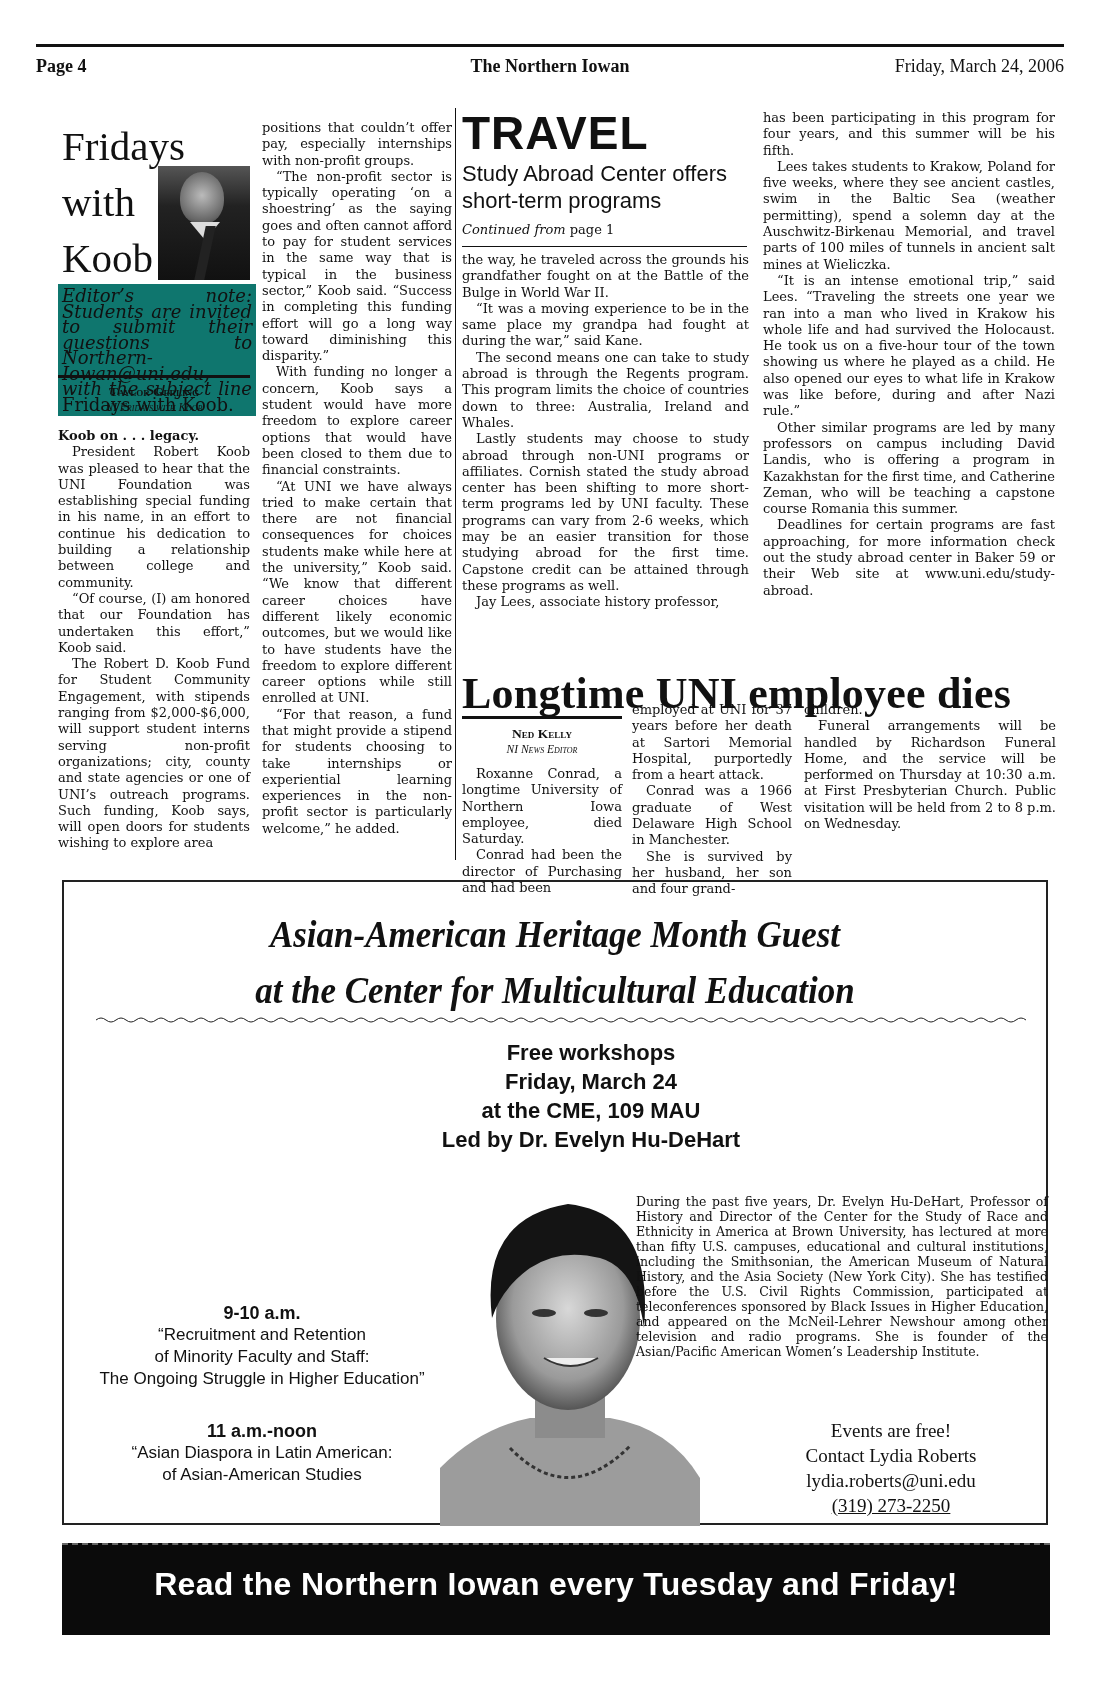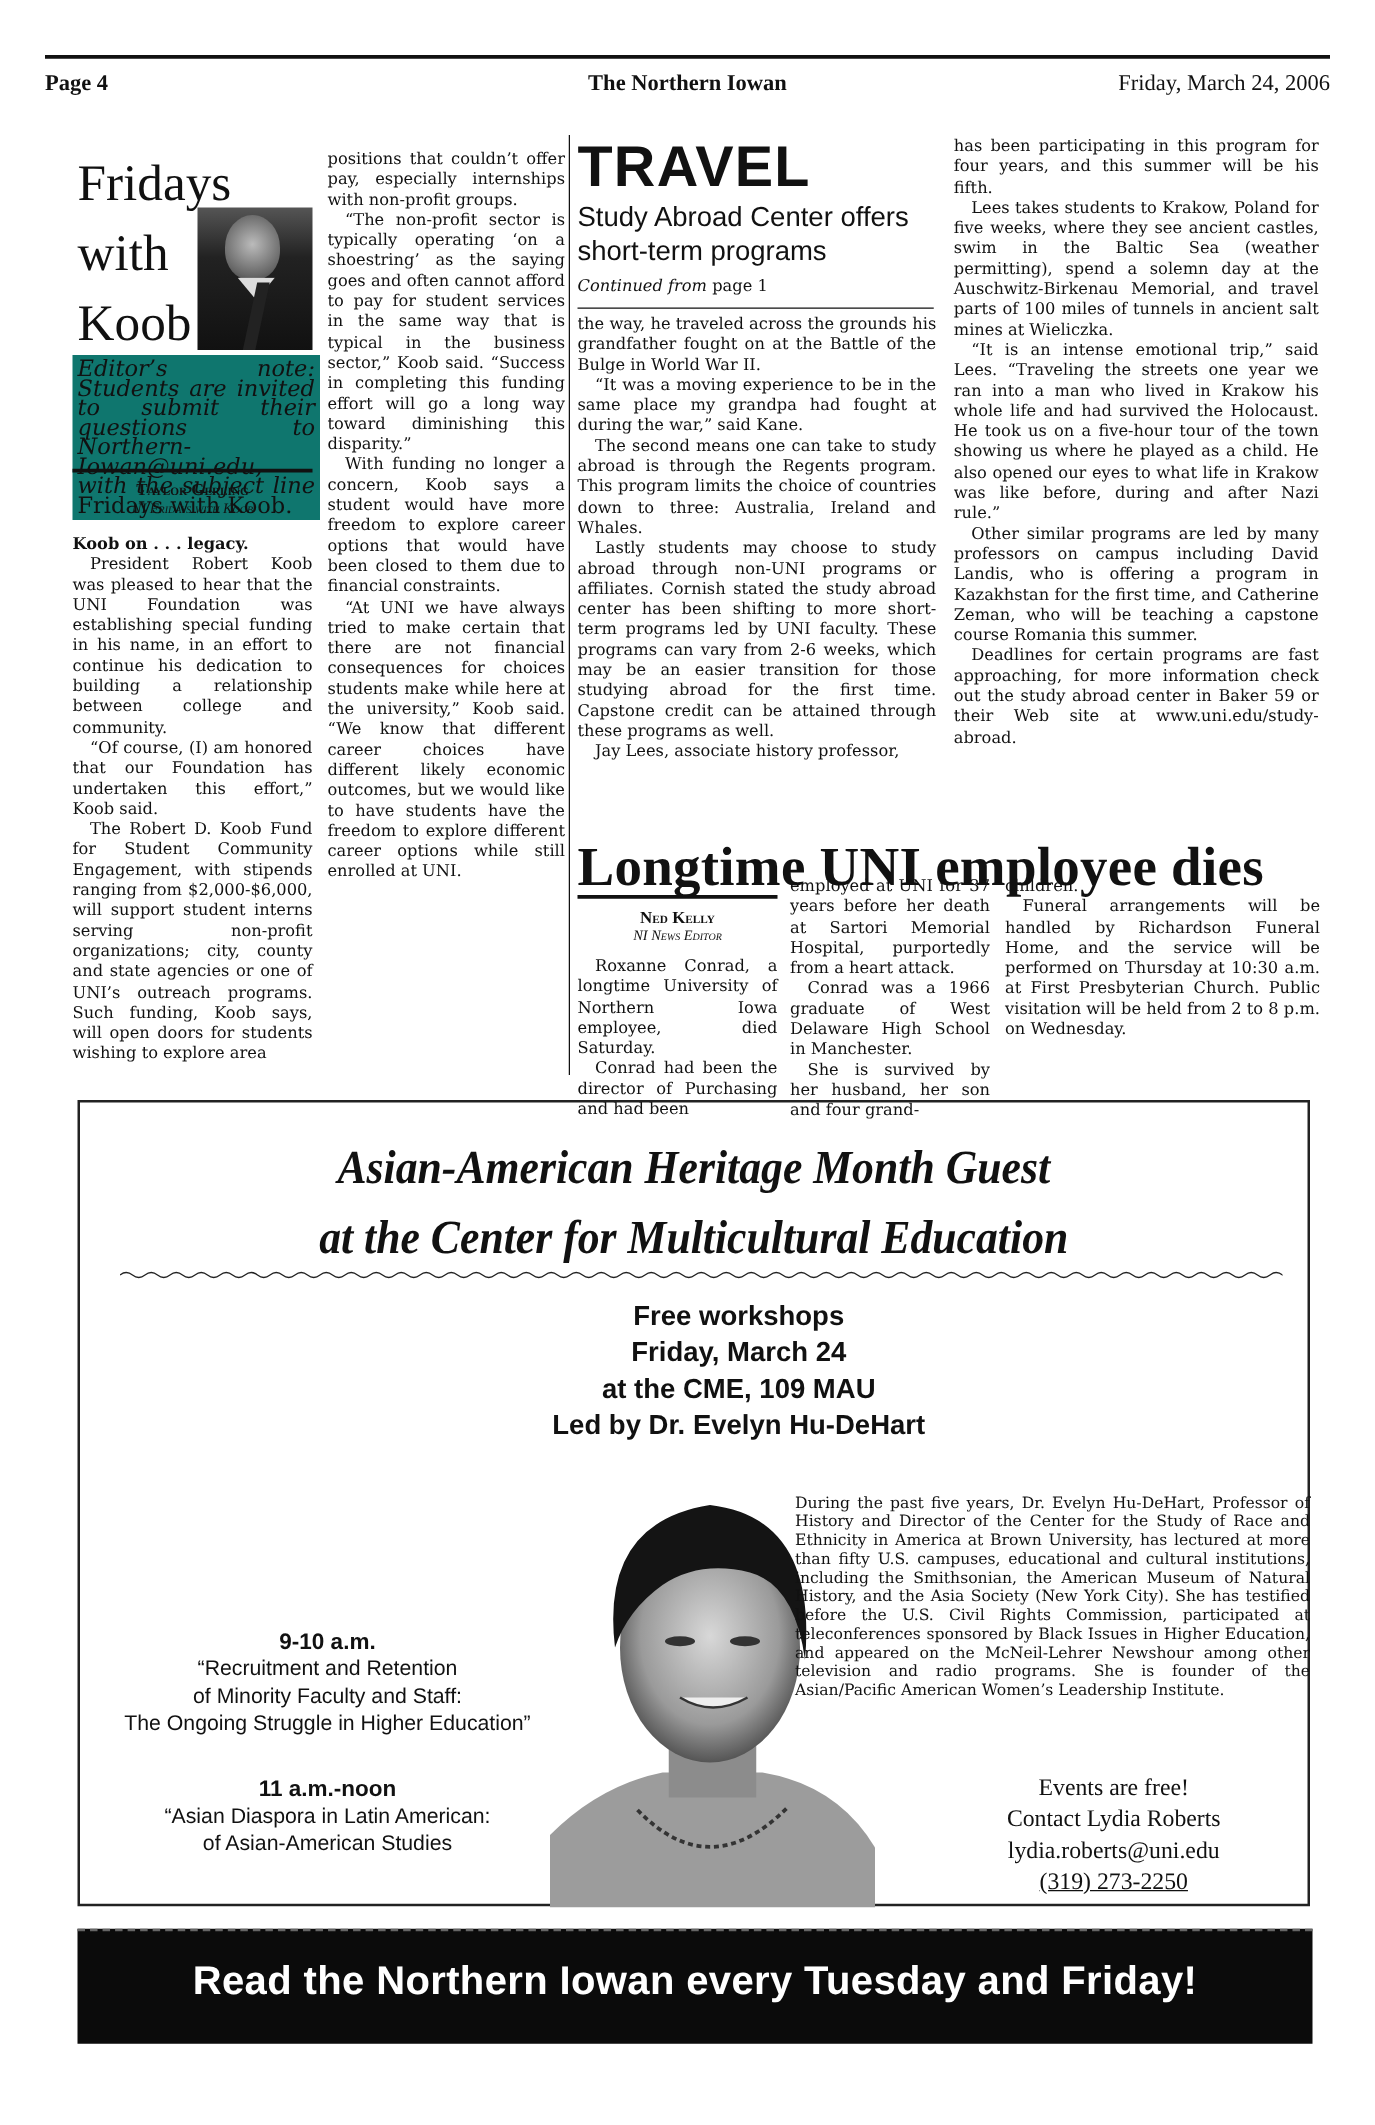--- a/index.html
+++ b/index.html
@@ -102,20 +102,21 @@
   <p class="kicker noindent">Koob on . . . legacy.</p>
   <p>President Robert Koob was pleased to hear that the UNI Foundation was establishing special funding in his name, in an effort to continue his dedication to building a relationship between college and community.</p>
   <p>“Of course, (I) am honored that our Foundation has undertaken this effort,” Koob said.</p>
   <p>The Robert D. Koob Fund for Student Community Engagement, with stipends ranging from $2,000-$6,000, will support student interns serving non-profit organizations; city, county and state agencies or one of UNI’s outreach programs. Such funding, Koob says, will open doors for students wishing to explore area</p>
 </div>
 <div class="abs body-text" id="koob-col2">
   <p class="noindent">positions that couldn’t offer pay, especially internships with non-profit groups.</p>
   <p>“The non-profit sector is typically operating ‘on a shoestring’ as the saying goes and often cannot afford to pay for student services in the same way that is typical in the business sector,” Koob said. “Success in completing this funding effort will go a long way toward diminishing this disparity.”</p>
   <p>With funding no longer a concern, Koob says a student would have more freedom to explore career options that would have been closed to them due to financial constraints.</p>
   <p>“At UNI we have always tried to make certain that there are not financial consequences for choices students make while here at the university,” Koob said. “We know that different career choices have different likely economic outcomes, but we would like to have students have the freedom to explore different career options while still enrolled at UNI.</p>
+  <p>“For that reason, a fund that might provide a stipend for students choosing to take internships or experiential learning experiences in the non-profit sector is particularly welcome,” he added.</p>
 </div>
 
 <div class="rule" id="col-divider"></div>
 
 <div class="abs sans" id="travel-kicker">TRAVEL</div>
 <div class="abs sans" id="travel-headline">Study Abroad Center offers short-term programs</div>
 <div class="abs" id="travel-cont">
   <i>Continued from</i>
   <span>page 1</span>
 </div>

